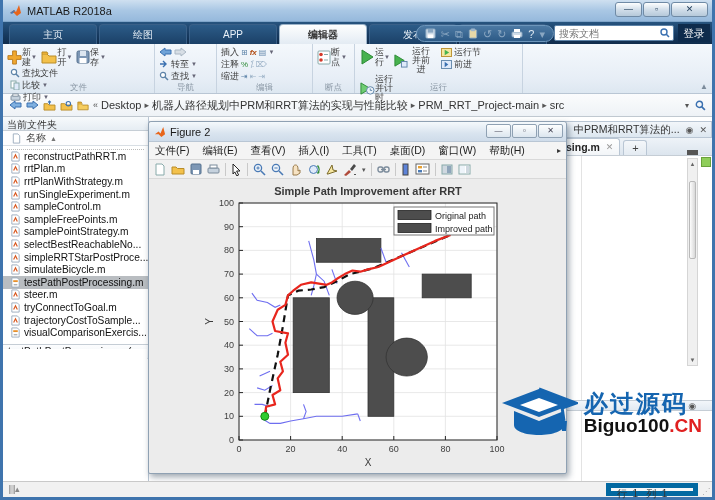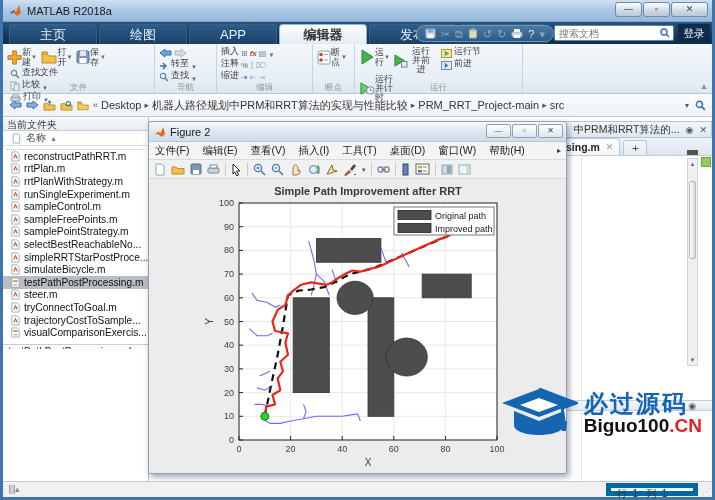--- a/index.html
+++ b/index.html
@@ -15,21 +15,21 @@
   .titlebar .ttl { font-size:11px; color:#1a1a1a; margin-left:5px; }
   .winbtns { position:absolute; right:4px; top:2px; display:flex; }
   .wbtn { width:27px; height:15px; margin-left:1px; border:1px solid #6f8aa5; border-radius:3px;
     background:linear-gradient(#fdfefe,#cfdce8 55%,#b6c9da); font-size:9px; line-height:13px;
     text-align:center; color:#26425e; }
   .wbtn.close { width:37px; }
 
   
   .tabbar { height:22px; background:linear-gradient(#27547f,#16395f 60%,#102c4c);
     display:flex; align-items:flex-end; padding-left:6px; position:relative; }
-  .rtab { height:20px; min-width:88px; padding:0 18px; color:#e9f1f8; font-size:13px;
+  .rtab { height:20px; min-width:88px; padding:0 18px; color:#e9f1f8; font-size:10px;
     line-height:20px; text-align:center; border:1px solid #3a6088; border-bottom:none;
     border-radius:4px 4px 0 0; margin-right:2px; background:linear-gradient(#2c5c88,#1b4067); }
   .rtab.active { background:linear-gradient(#fdfefe,#e3ebf3); color:#333; font-weight:bold;
     border-color:#9db4c9; }
   .qat { position:absolute; right:158px; top:3px; display:flex; align-items:center; gap:5px;
     background:linear-gradient(#4c79a3,#2d5a86); border:1px solid #6d96bb; border-radius:9px;
     padding:1px 8px; height:17px; }
   .qat span { font-size:11px; color:#dfe9f2; line-height:14px; }
   .qat .dim { color:#8aa7c2; }
   .searchbox { position:absolute; right:38px; top:3px; width:120px; height:16px; background:#fff;
@@ -44,21 +44,21 @@
     border-bottom:1px solid #b9c6d4; display:flex; position:relative; }
   .rgroup { position:relative; height:100%; border-right:1px solid #c7d3e0; padding:2px 4px 11px; }
   .glabel { position:absolute; bottom:0; left:0; right:0; text-align:center; font-size:8.5px;
     color:#8b98a5; line-height:11px; }
   .bigbtn { display:inline-flex; align-items:center; width:30px;
     vertical-align:top; font-size:9px; color:#3c3c3c; padding-top:1px; }
   .bigbtn .ic { height:17px; display:flex; align-items:center; }
   .bigbtn .lbl { line-height:10px; }
   .caret { font-size:6px; color:#667; line-height:5px; }
   .smallcol { display:inline-flex; flex-direction:column; vertical-align:top; margin-left:3px; }
-  .srow { display:flex; align-items:flex-end; gap:2px; font-size:9px; color:#3c3c3c; height:12px; }
+  .srow { display:flex; align-items:center; gap:2px; font-size:9px; color:#3c3c3c; height:12px; }
   .mini { font-size:8px; line-height:9px; }
   .ribbon-collapse { position:absolute; right:4px; bottom:2px; font-size:8px; color:#7b8b9b; }
 
   
   .addressbar { height:23px; background:linear-gradient(#fbfcfd,#eef2f6);
     border-bottom:1px solid #c0c8d0; display:flex; align-items:center; padding:0 6px; gap:4px;
     font-size:11px; color:#333; }
   .crumb { display:flex; align-items:center; gap:3px; white-space:nowrap; overflow:hidden;
     flex:1; }
   .crumb .sep { color:#555; font-size:9px; }

